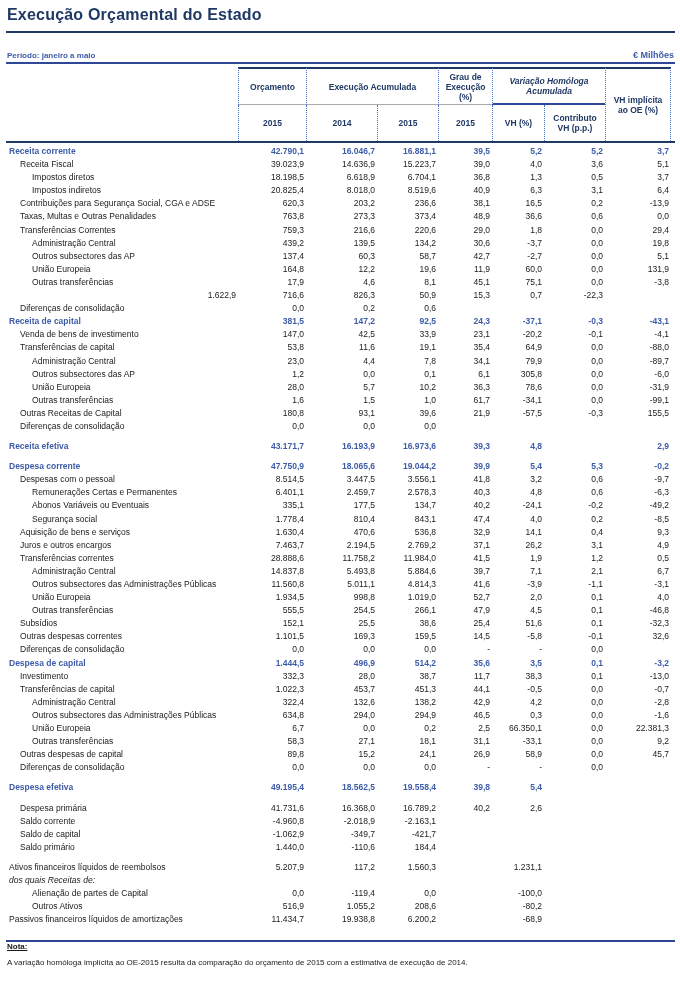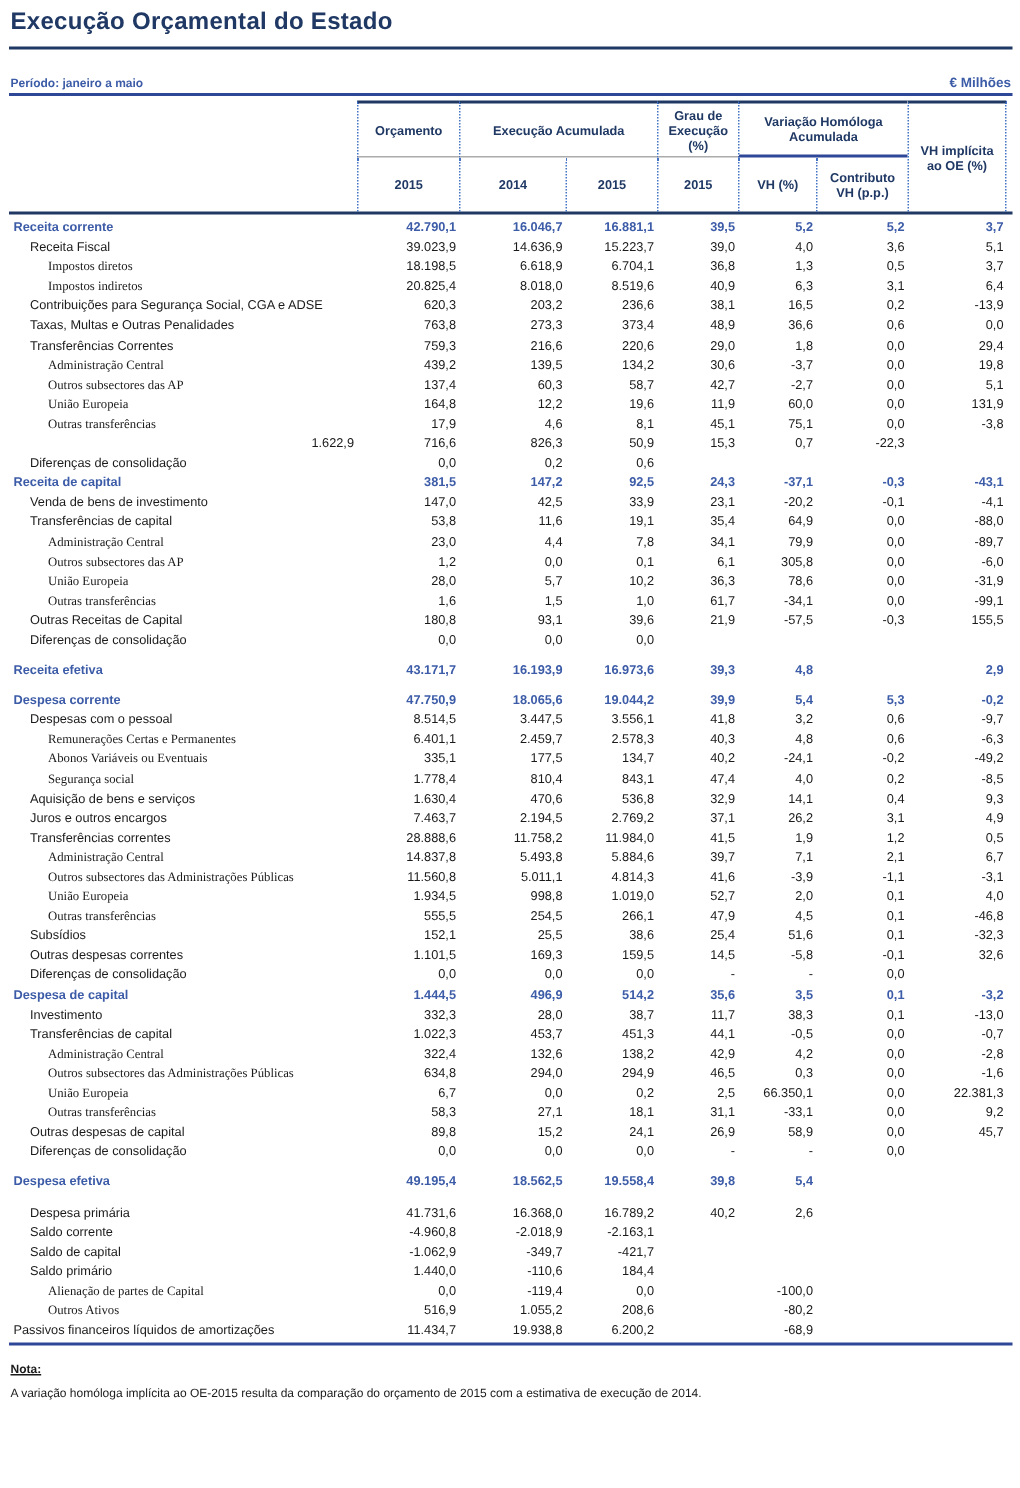--- a/index.html
+++ b/index.html
@@ -31,43 +31,43 @@
   }
   .hcell{
     display:flex;align-items:center;justify-content:center;text-align:center;
     font-size:8.5px;font-weight:bold;color:var(--navy);line-height:10px;padding:1px 2px;
   }
   .lhead{grid-column:1;grid-row:1 / span 2;}
   .g{border-left:1px dotted var(--dotted);border-top:2px solid var(--navy);}
   .g1{grid-column:2;grid-row:1;border-bottom:1px solid var(--grayline);}
   .g2{grid-column:3 / span 2;grid-row:1;border-bottom:1px solid var(--grayline);}
   .g3{grid-column:5;grid-row:1;border-bottom:1px solid var(--grayline);}
-  .g4{grid-column:6 / span 2;grid-row:1;border-bottom:2px solid var(--rule);}
+  .g4{grid-column:6 / span 2;grid-row:1;border-bottom:2px solid var(--rule);font-style:italic;}
   .g5{grid-column:8;grid-row:1 / span 2;border-right:1px dotted var(--dotted);}
   .y{grid-row:2;border-left:1px dotted var(--dotted);}
   .y1{grid-column:2;} .y2{grid-column:3;} .y3{grid-column:4;}
   .y4{grid-column:5;} .y5{grid-column:6;} .y6{grid-column:7;}
 
-  .tbody{margin-top:2px;border-bottom:2px solid var(--rule);padding-bottom:2px;}
+  .tbody{margin-top:2px;border-bottom:2px solid var(--rule);padding-bottom:14px;}
   .row{display:grid;height:13.1px;line-height:13.1px;font-size:8.5px;}
   .row .lbl{white-space:nowrap;overflow:hidden;}
   .row .num{text-align:right;padding-right:2px;white-space:nowrap;}
   .row.lvl0 .lbl{padding-left:3px;}
   .row.lvl1 .lbl{padding-left:14px;}
-  .row.lvl2 .lbl{padding-left:26px;font-family:Liberation Serif, serif;}
+  .row.lvl2 .lbl{padding-left:26px;}
   .row.section{color:var(--blue);font-weight:bold;}
   .row.italic .lbl{font-style:italic;}
   .row.gap{margin-top:7px;}
   .row.rule-both{
     margin-top:3px;border-top:1px solid var(--rule);border-bottom:2px solid var(--rule);
     height:auto;padding:3px 0 4px 0;
   }
 
   
-  .note-heading{margin-top:11px;padding-left:1px;font-size:8px;font-weight:bold;text-decoration:underline;}
+  .note-heading{padding-left:1px;font-size:8px;font-weight:bold;text-decoration:underline;}
   .note-text{margin-top:7px;padding-left:1px;font-size:8px;}
 </style>
 </head>
 <body>
 
 <div class="page">
 
   <div class="title-block">
     <div class="title">Execução Orçamental do Estado</div>
   </div>
@@ -605,20 +605,40 @@
         <div class="row grid-cols lvl1">
           <div class="lbl">Saldo primário</div>
           <div class="num">1.440,0</div>
           <div class="num">-110,6</div>
           <div class="num">184,4</div>
           <div class="num"></div>
           <div class="num"></div>
           <div class="num"></div>
           <div class="num"></div>
         </div>
+        <div class="row grid-cols lvl0 gap">
+          <div class="lbl">Ativos financeiros líquidos de reembolsos</div>
+          <div class="num">5.207,9</div>
+          <div class="num">117,2</div>
+          <div class="num">1.560,3</div>
+          <div class="num"></div>
+          <div class="num">1.231,1</div>
+          <div class="num"></div>
+          <div class="num"></div>
+        </div>
+        <div class="row grid-cols lvl0 italic">
+          <div class="lbl">dos quais Receitas de:</div>
+          <div class="num"></div>
+          <div class="num"></div>
+          <div class="num"></div>
+          <div class="num"></div>
+          <div class="num"></div>
+          <div class="num"></div>
+          <div class="num"></div>
+        </div>
         <div class="row grid-cols lvl2">
           <div class="lbl">Alienação de partes de Capital</div>
           <div class="num">0,0</div>
           <div class="num">-119,4</div>
           <div class="num">0,0</div>
           <div class="num"></div>
           <div class="num">-100,0</div>
           <div class="num"></div>
           <div class="num"></div>
         </div>

